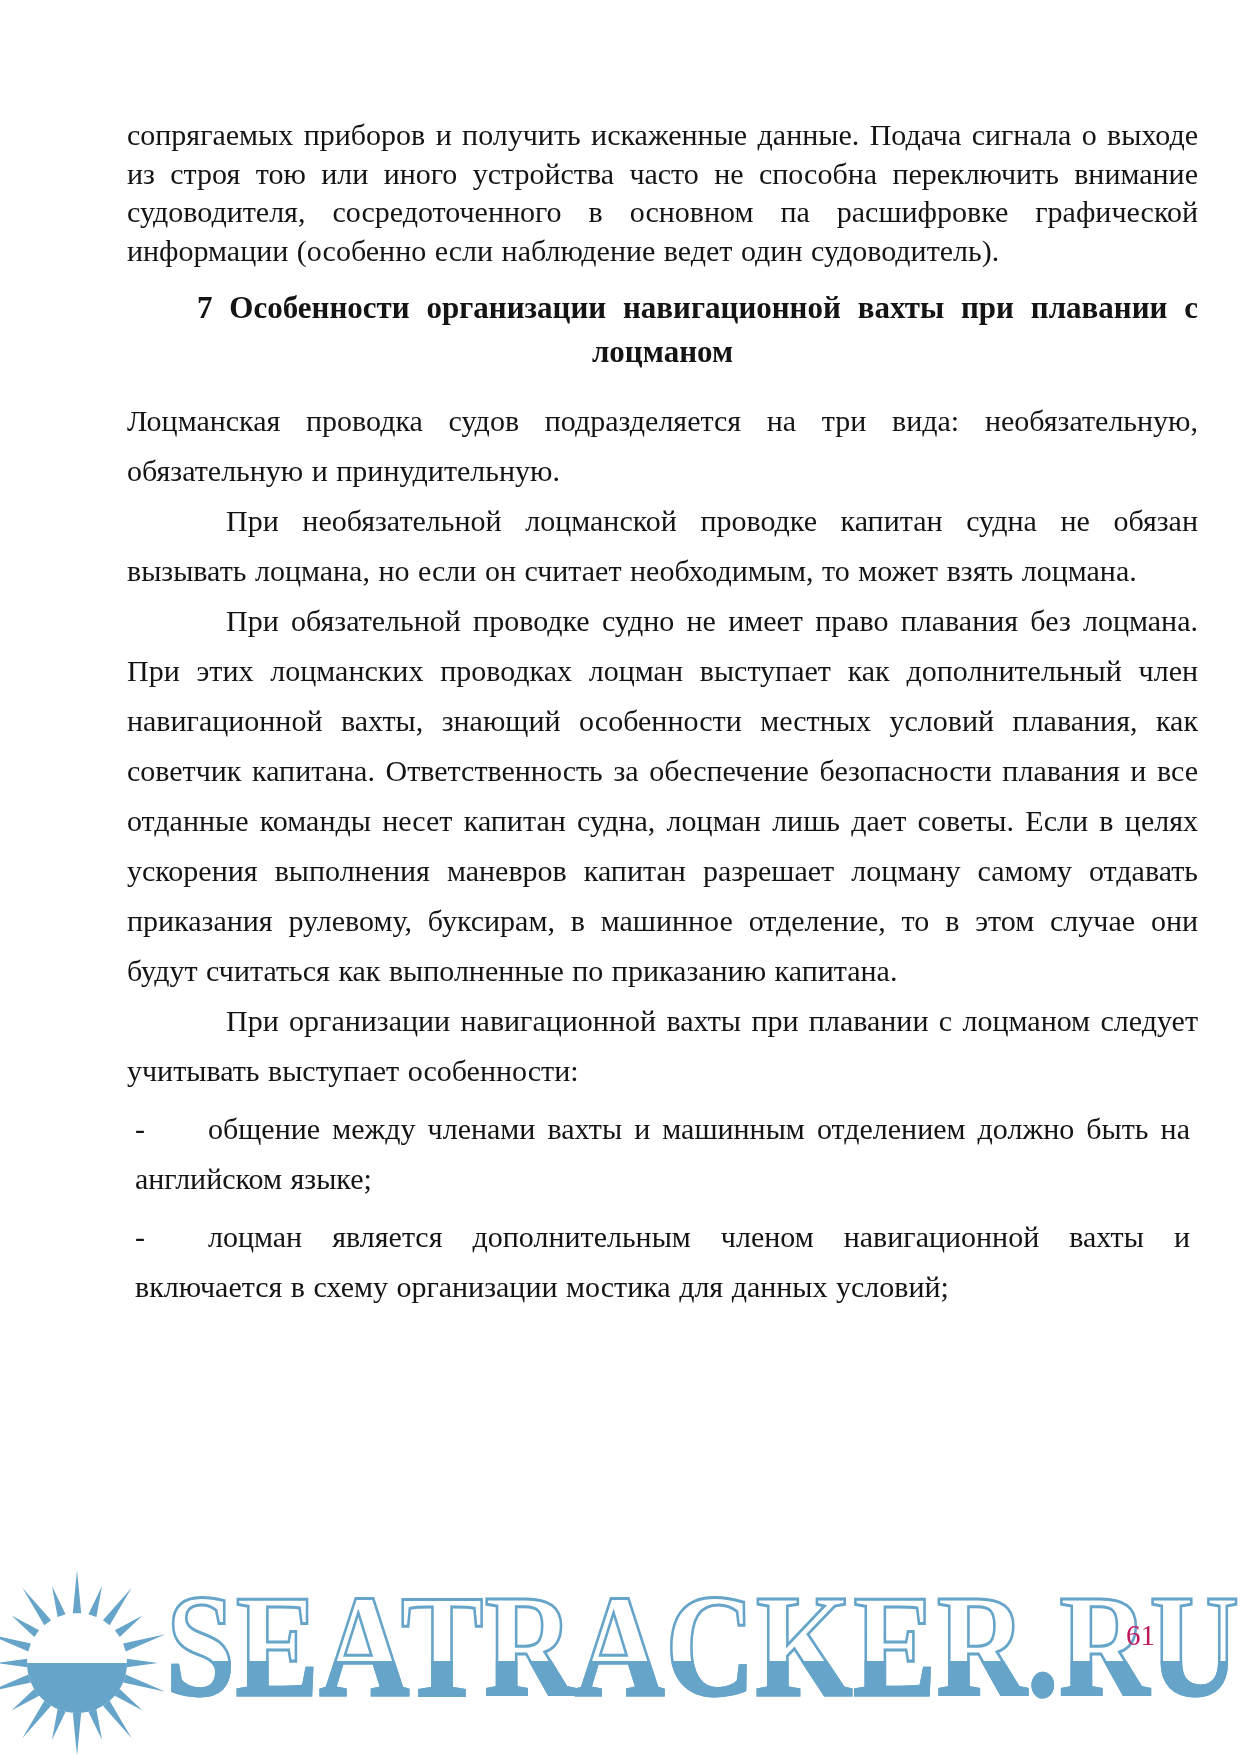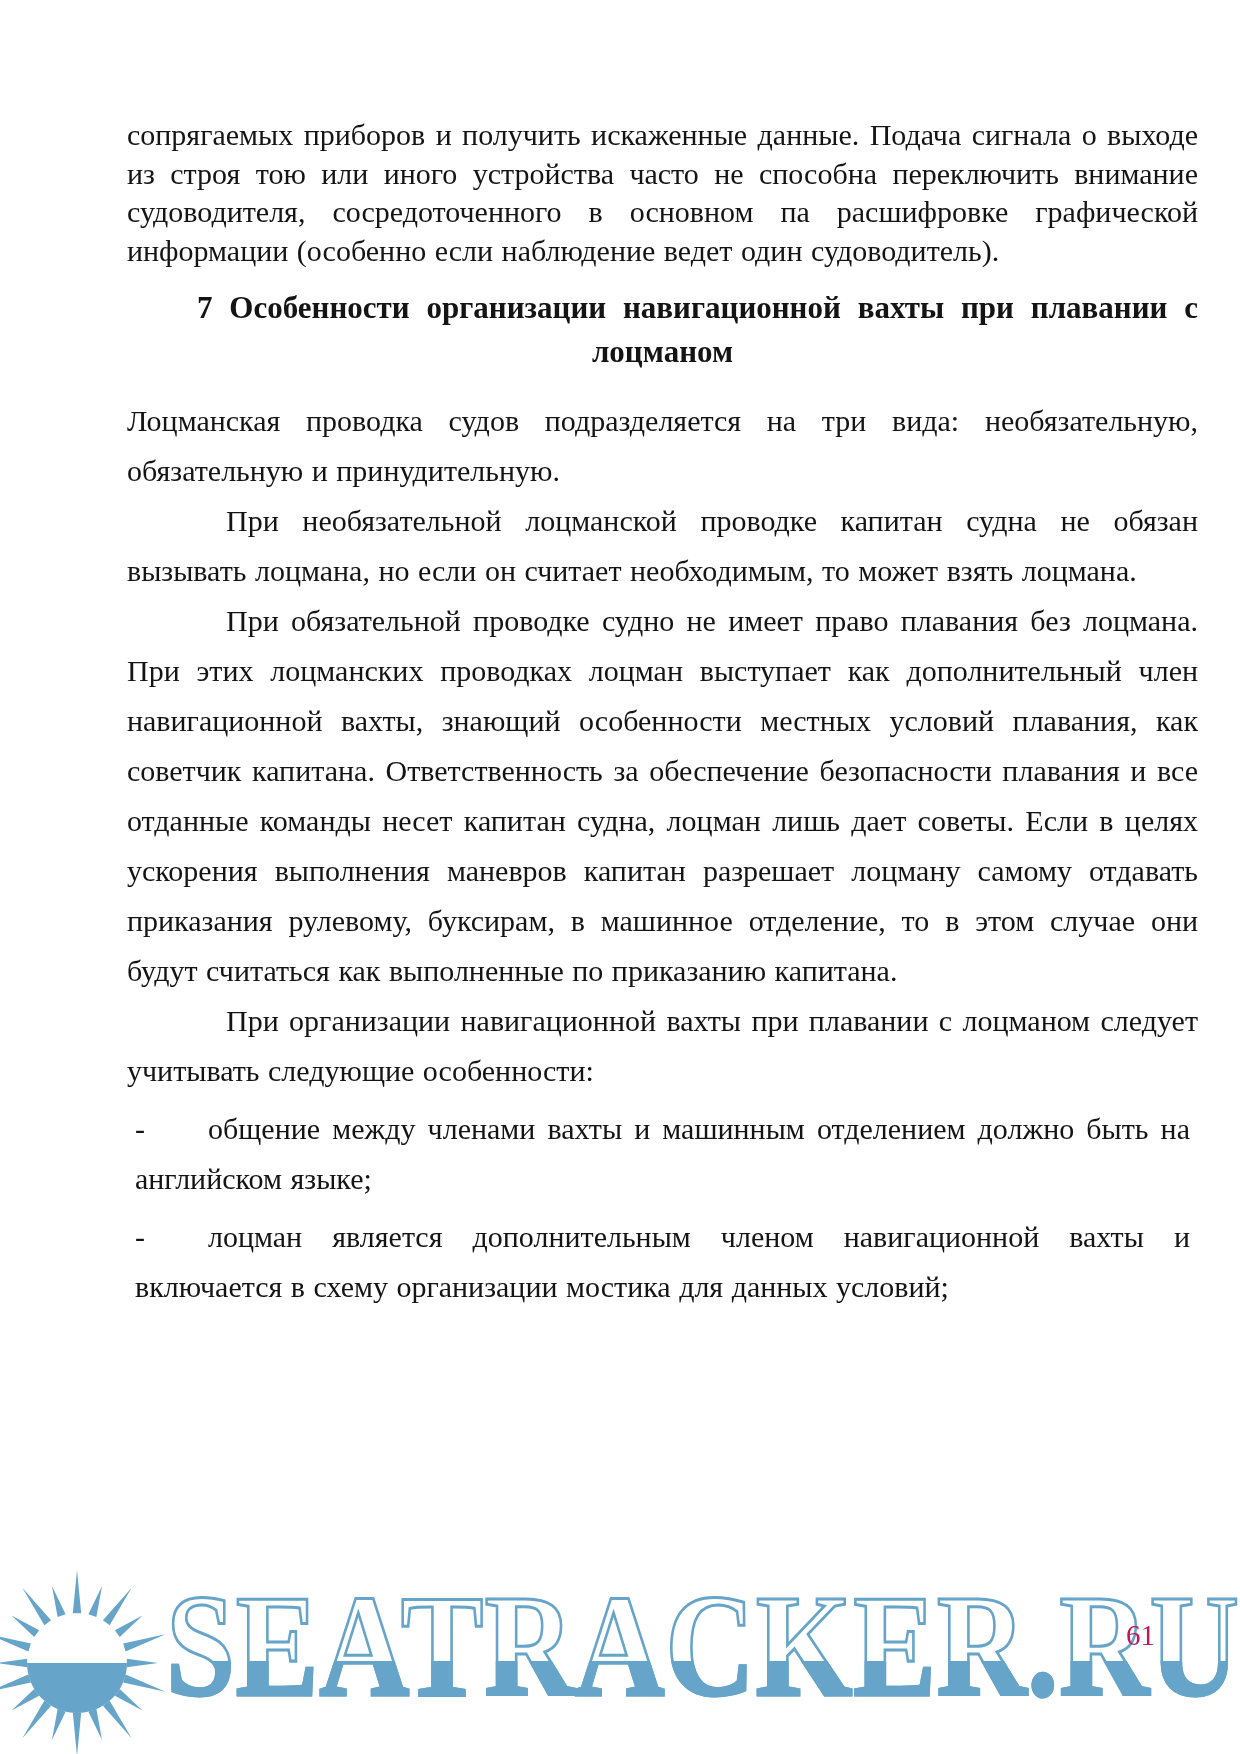--- a/index.html
+++ b/index.html
@@ -53,21 +53,21 @@
 <div class="page">
 
   <div class="content">
     <p class="para cont">сопрягаемых приборов и получить искаженные данные. Подача сигнала о выходе из строя тою или иного устройства часто не способна переключить внимание судоводителя, сосредоточенного в основном па расшифровке графической информации (особенно если наблюдение ведет один судоводитель).</p>
 
     <h2 class="heading">7 Особенности организации навигационной вахты при плавании с лоцманом</h2>
 
     <p class="para">Лоцманская проводка судов подразделяется на три вида: необязательную, обязательную и принудительную.</p>
     <p class="para indent">При необязательной лоцманской проводке капитан судна не обязан вызывать лоцмана, но если он считает необходимым, то может взять лоцмана.</p>
     <p class="para indent">При обязательной проводке судно не имеет право плавания без лоцмана. При этих лоцманских проводках лоцман выступает как дополнительный член навигационной вахты, знающий особенности местных условий плавания, как советчик капитана. Ответственность за обеспечение безопасности плавания и все отданные команды несет капитан судна, лоцман лишь дает советы. Если в целях ускорения выполнения маневров капитан разрешает лоцману самому отдавать приказания рулевому, буксирам, в машинное отделение, то в этом случае они будут считаться как выполненные по приказанию капитана.</p>
-    <p class="para indent">При организации навигационной вахты при плавании с лоцманом следует учитывать следующие особенности:</p>
+    <p class="para indent">При организации навигационной вахты при плавании с лоцманом следует учитывать выступает особенности:</p>
 
     <div class="list-item"><span class="li-marker">-</span><span>общение между членами вахты и машинным отделением должно быть на английском языке;</span></div>
     <div class="list-item"><span class="li-marker">-</span><span>лоцман является дополнительным членом навигационной вахты и включается в схему организации мостика для данных условий;</span></div>
   </div>
 
   <div class="watermark">
     <div class="wm-text">SEATRACKER.RU</div>
     <svg class="wm-sun" viewBox="0 0 182 192" xmlns="http://www.w3.org/2000/svg">
       <g id="sun-rays">
           <path d="M 72.81610783338424 51.17535703752478 L 77 8 L 81.18389216661578 51.17535703752478 Z M 88.41754350553279 52.32105485634199 L 102.03037654437074 23.96442218009257 L 96.37577932260515 54.906842420574975 Z M 102.90135046865652 58.23178699197467 L 131.6640284632 25.761419523129888 L 109.67103019950528 63.15024721741218 Z M 114.84975278258781 68.32896980049473 L 142.53037654437074 53.389394564309676 L 119.76821300802533 75.09864953134348 Z M 123.09315757942503 81.62422067739485 L 165.44825601544926 72.26141952312989 L 125.67894514365801 89.58245649446721 Z M 126.82464296247522 96.81610783338422 L 158 101 L 126.82464296247522 105.18389216661578 Z M 125.67894514365801 112.41754350553279 L 165.44825601544926 129.7385804768701 L 123.09315757942503 120.37577932260515 Z M 119.76821300802533 126.90135046865652 L 142.53037654437074 148.61060543569033 L 114.84975278258781 133.67103019950525 Z M 109.67103019950528 138.8497527825878 L 131.6640284632 176.2385804768701 L 102.90135046865652 143.76821300802533 Z M 96.37577932260515 147.09315757942503 L 102.03037654437074 178.03557781990742 L 88.41754350553279 149.678945143658 Z M 81.18389216661578 150.82464296247522 L 77 194 L 72.81610783338424 150.82464296247522 Z M 65.58245649446721 149.678945143658 L 51.96962345562926 178.03557781990745 L 57.62422067739486 147.09315757942503 Z M 51.0986495313435 143.76821300802533 L 22.33597153680001 176.2385804768701 L 44.328969800494725 138.8497527825878 Z M 39.150247217412186 133.67103019950528 L 11.469623455629261 148.61060543569033 L 34.23178699197467 126.90135046865652 Z M 30.906842420574982 120.37577932260515 L -11.448256015449275 129.7385804768701 L 28.321054856341988 112.41754350553279 Z M 27.175357037524783 105.18389216661579 L -4 101.00000000000001 L 27.175357037524783 96.81610783338422 Z M 28.321054856341988 89.58245649446721 L -11.448256015449275 72.26141952312986 L 30.906842420574982 81.62422067739483 Z M 34.23178699197466 75.0986495313435 L 11.469623455629247 53.38939456430968 L 39.15024721741218 68.32896980049473 Z M 44.32896980049472 63.150247217412186 L 22.33597153679999 25.761419523129902 L 51.09864953134348 58.23178699197467 Z M 57.62422067739484 54.90684242057498 L 51.96962345562925 23.96442218009257 L 65.58245649446721 52.32105485634199 Z " fill="#66a5c9"></path>

